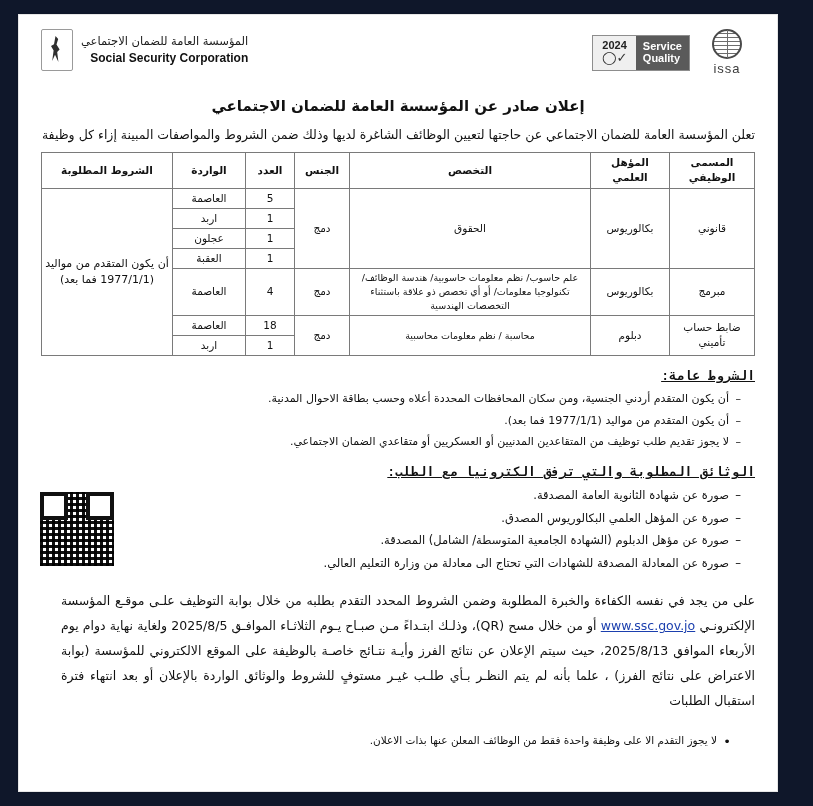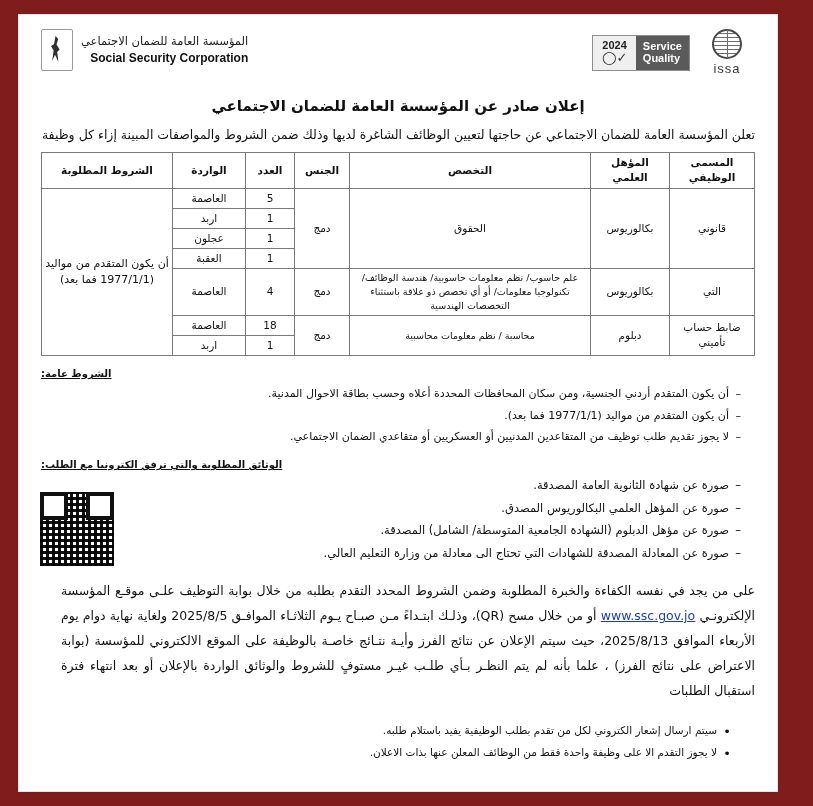--- a/index.html
+++ b/index.html
@@ -7,21 +7,21 @@
     padding: 0;
     background: #d8d8d8;
   }
   body {
     font-family: "DejaVu Sans", sans-serif;
   }
   .page {
     position: relative;
     width: 813px;
     height: 806px;
-    background: #7f1d1d;
+    background: #0f172a;
     margin: 0 auto;
     overflow: hidden;
     box-sizing: border-box;
   }
   .sheet {
     position: absolute;
     left: 18px;
     top: 14px;
     width: 760px;
     height: 778px;
@@ -188,25 +188,26 @@
     line-height: 1.9;
   }
   .rowh { height: 19px; }
 
   
   .sec {
     margin-top: 12px;
     position: relative;
   }
   .sec-title {
-    font-size: 10px;
+    font-size: 13px;
     font-weight: bold;
     text-decoration: underline;
     color: #111;
-    text-align: left;
+    text-align: right;
+    font-family: Liberation Mono, monospace;
   }
   ul.dash {
     list-style: none;
     margin: 4px 0 0 0;
     padding: 0 14px 0 0;
     font-size: 11px;
     line-height: 1.95;
     color: #111;
     text-align: right;
   }
@@ -340,21 +341,21 @@
         <tr class="rowh">
           <td>1</td>
           <td>عجلون</td>
         </tr>
         <tr class="rowh">
           <td>1</td>
           <td>العقبة</td>
         </tr>
 
         <tr>
-          <td>التي</td>
+          <td>مبرمج</td>
           <td>بكالوريوس</td>
           <td class="small">علم حاسوب/ نظم معلومات حاسوبية/ هندسة الوظائف/ تكنولوجيا معلومات/ أو أي تخصص ذو علاقة باستثناء التخصصات الهندسية</td>
           <td>دمج</td>
           <td>4</td>
           <td>العاصمة</td>
         </tr>
 
         <tr class="rowh">
           <td rowspan="2">ضابط حساب تأميني</td>
           <td rowspan="2">دبلوم</td>
@@ -387,18 +388,17 @@
         <li>صورة عن مؤهل الدبلوم (الشهادة الجامعية المتوسطة/ الشامل) المصدقة.</li>
         <li>صورة عن المعادلة المصدقة للشهادات التي تحتاج الى معادلة من وزارة التعليم العالي.</li>
       </ul>
     </div>
 
     <div class="qr"></div>
 
     <div class="para"><span>على من يجد في نفسه الكفاءة والخبرة المطلوبة وضمن الشروط المحدد التقدم بطلبه من خلال بوابة التوظيف علـى موقـع المؤسسة الإلكترونـي </span><a href="#">www.ssc.gov.jo</a><span> أو من خلال مسح (QR)، وذلـك ابتـداءً مـن صبـاح يـوم الثلاثـاء الموافـق 2025/8/5 ولغاية نهاية دوام يوم الأربعاء الموافق 2025/8/13، حيث سيتم الإعلان عن نتائج الفرز وأيـة نتـائج خاصـة بالوظيفة على الموقع الالكتروني للمؤسسة (بوابة الاعتراض على نتائج الفرز) ، علما بأنه لم يتم النظـر بـأي طلـب غيـر مستوفٍ للشروط والوثائق الواردة بالإعلان أو بعد انتهاء فترة استقبال الطلبات</span></div>
 
     <ul class="bullets">
-      <li>سيتم ارسال إشعار الكتروني لكل من تقدم بطلب الوظيفية يفيد باستلام طلبه.</li>
       <li>لا يجوز التقدم الا على وظيفة واحدة فقط من الوظائف المعلن عنها بذات الاعلان.</li>
     </ul>
 
   </div>
 </div>
 
 </body></html>

